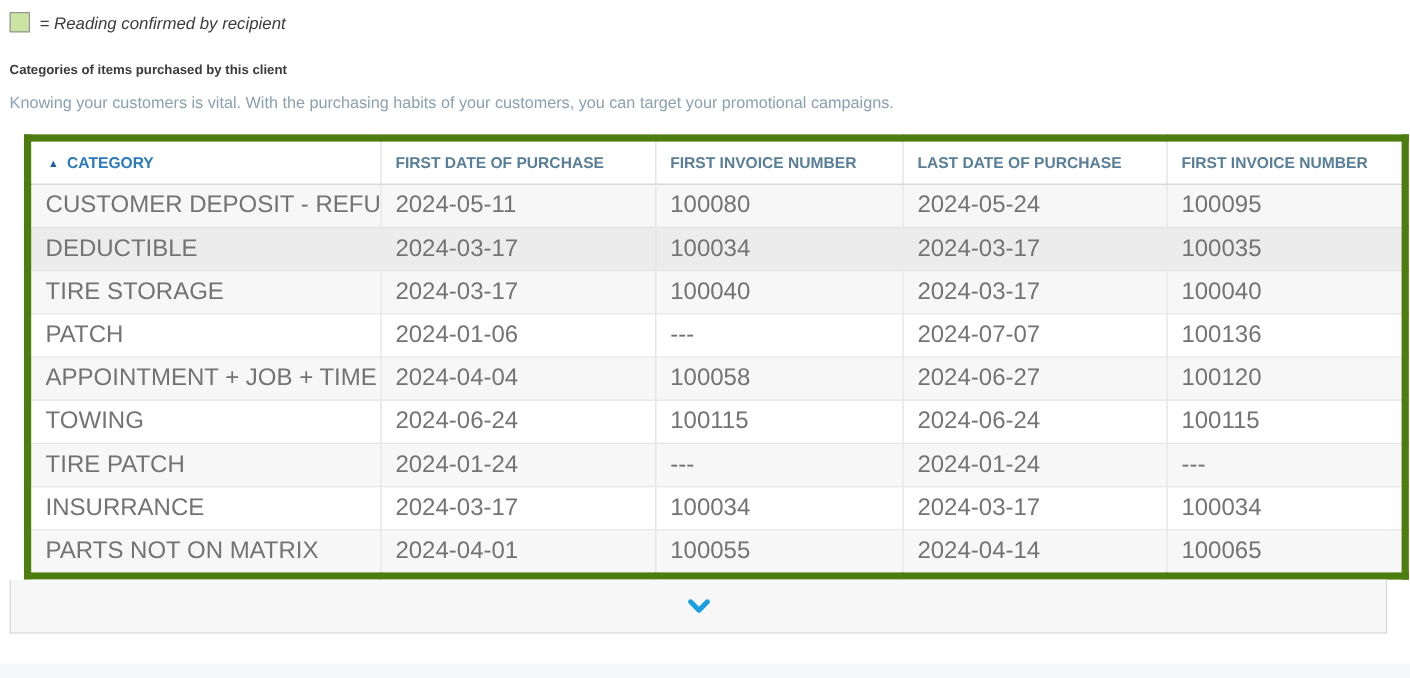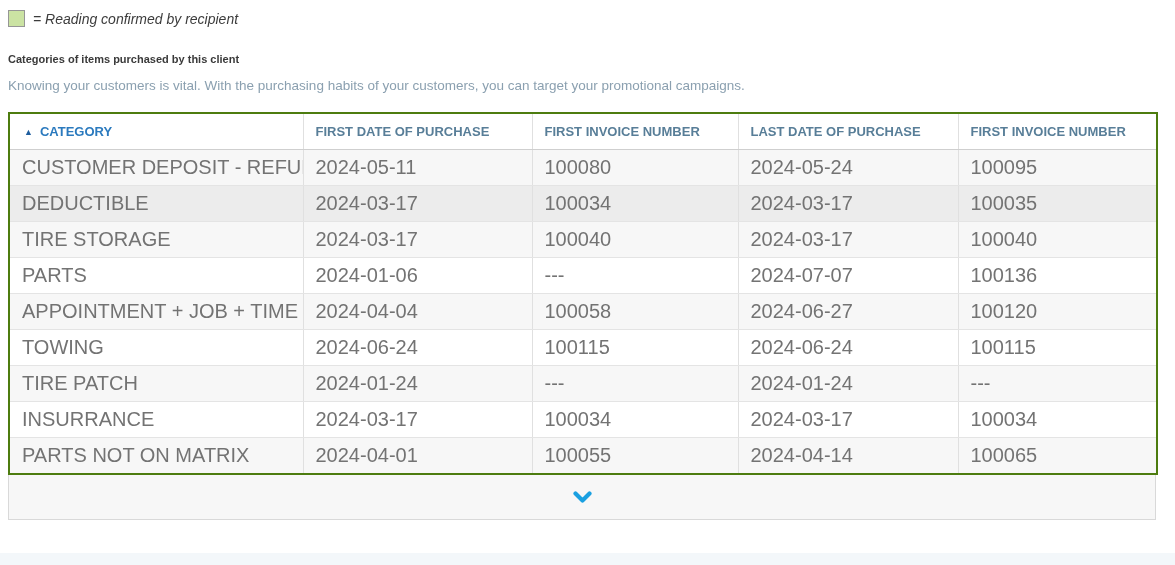--- a/index.html
+++ b/index.html
@@ -61,21 +61,22 @@
   .table-wrap {
     position: absolute;
     top: 112px;
     left: 8px;
     width: 1148px;
   }
   table.report {
     width: 1148px;
     border-collapse: collapse;
     table-layout: fixed;
-    border: 2px solid #4d7c0f;
+    border: 6px solid #4d7c0f;
+    margin-left: 12px;
   }
   table.report col:nth-child(1) { width: 294px; }
   table.report col:nth-child(2) { width: 229px; }
   table.report col:nth-child(3) { width: 206px; }
   table.report col:nth-child(4) { width: 220px; }
   table.report col:nth-child(5) { width: 199px; }
   table.report th {
     height: 35px;
     background: #ffffff;
     text-align: left;
@@ -195,21 +196,21 @@
             <td>100035</td>
           </tr>
           <tr>
             <td>TIRE STORAGE</td>
             <td>2024-03-17</td>
             <td>100040</td>
             <td>2024-03-17</td>
             <td>100040</td>
           </tr>
           <tr>
-            <td>PARTS</td>
+            <td>PATCH</td>
             <td>2024-01-06</td>
             <td>---</td>
             <td>2024-07-07</td>
             <td>100136</td>
           </tr>
           <tr>
             <td>APPOINTMENT + JOB + TIME</td>
             <td>2024-04-04</td>
             <td>100058</td>
             <td>2024-06-27</td>

